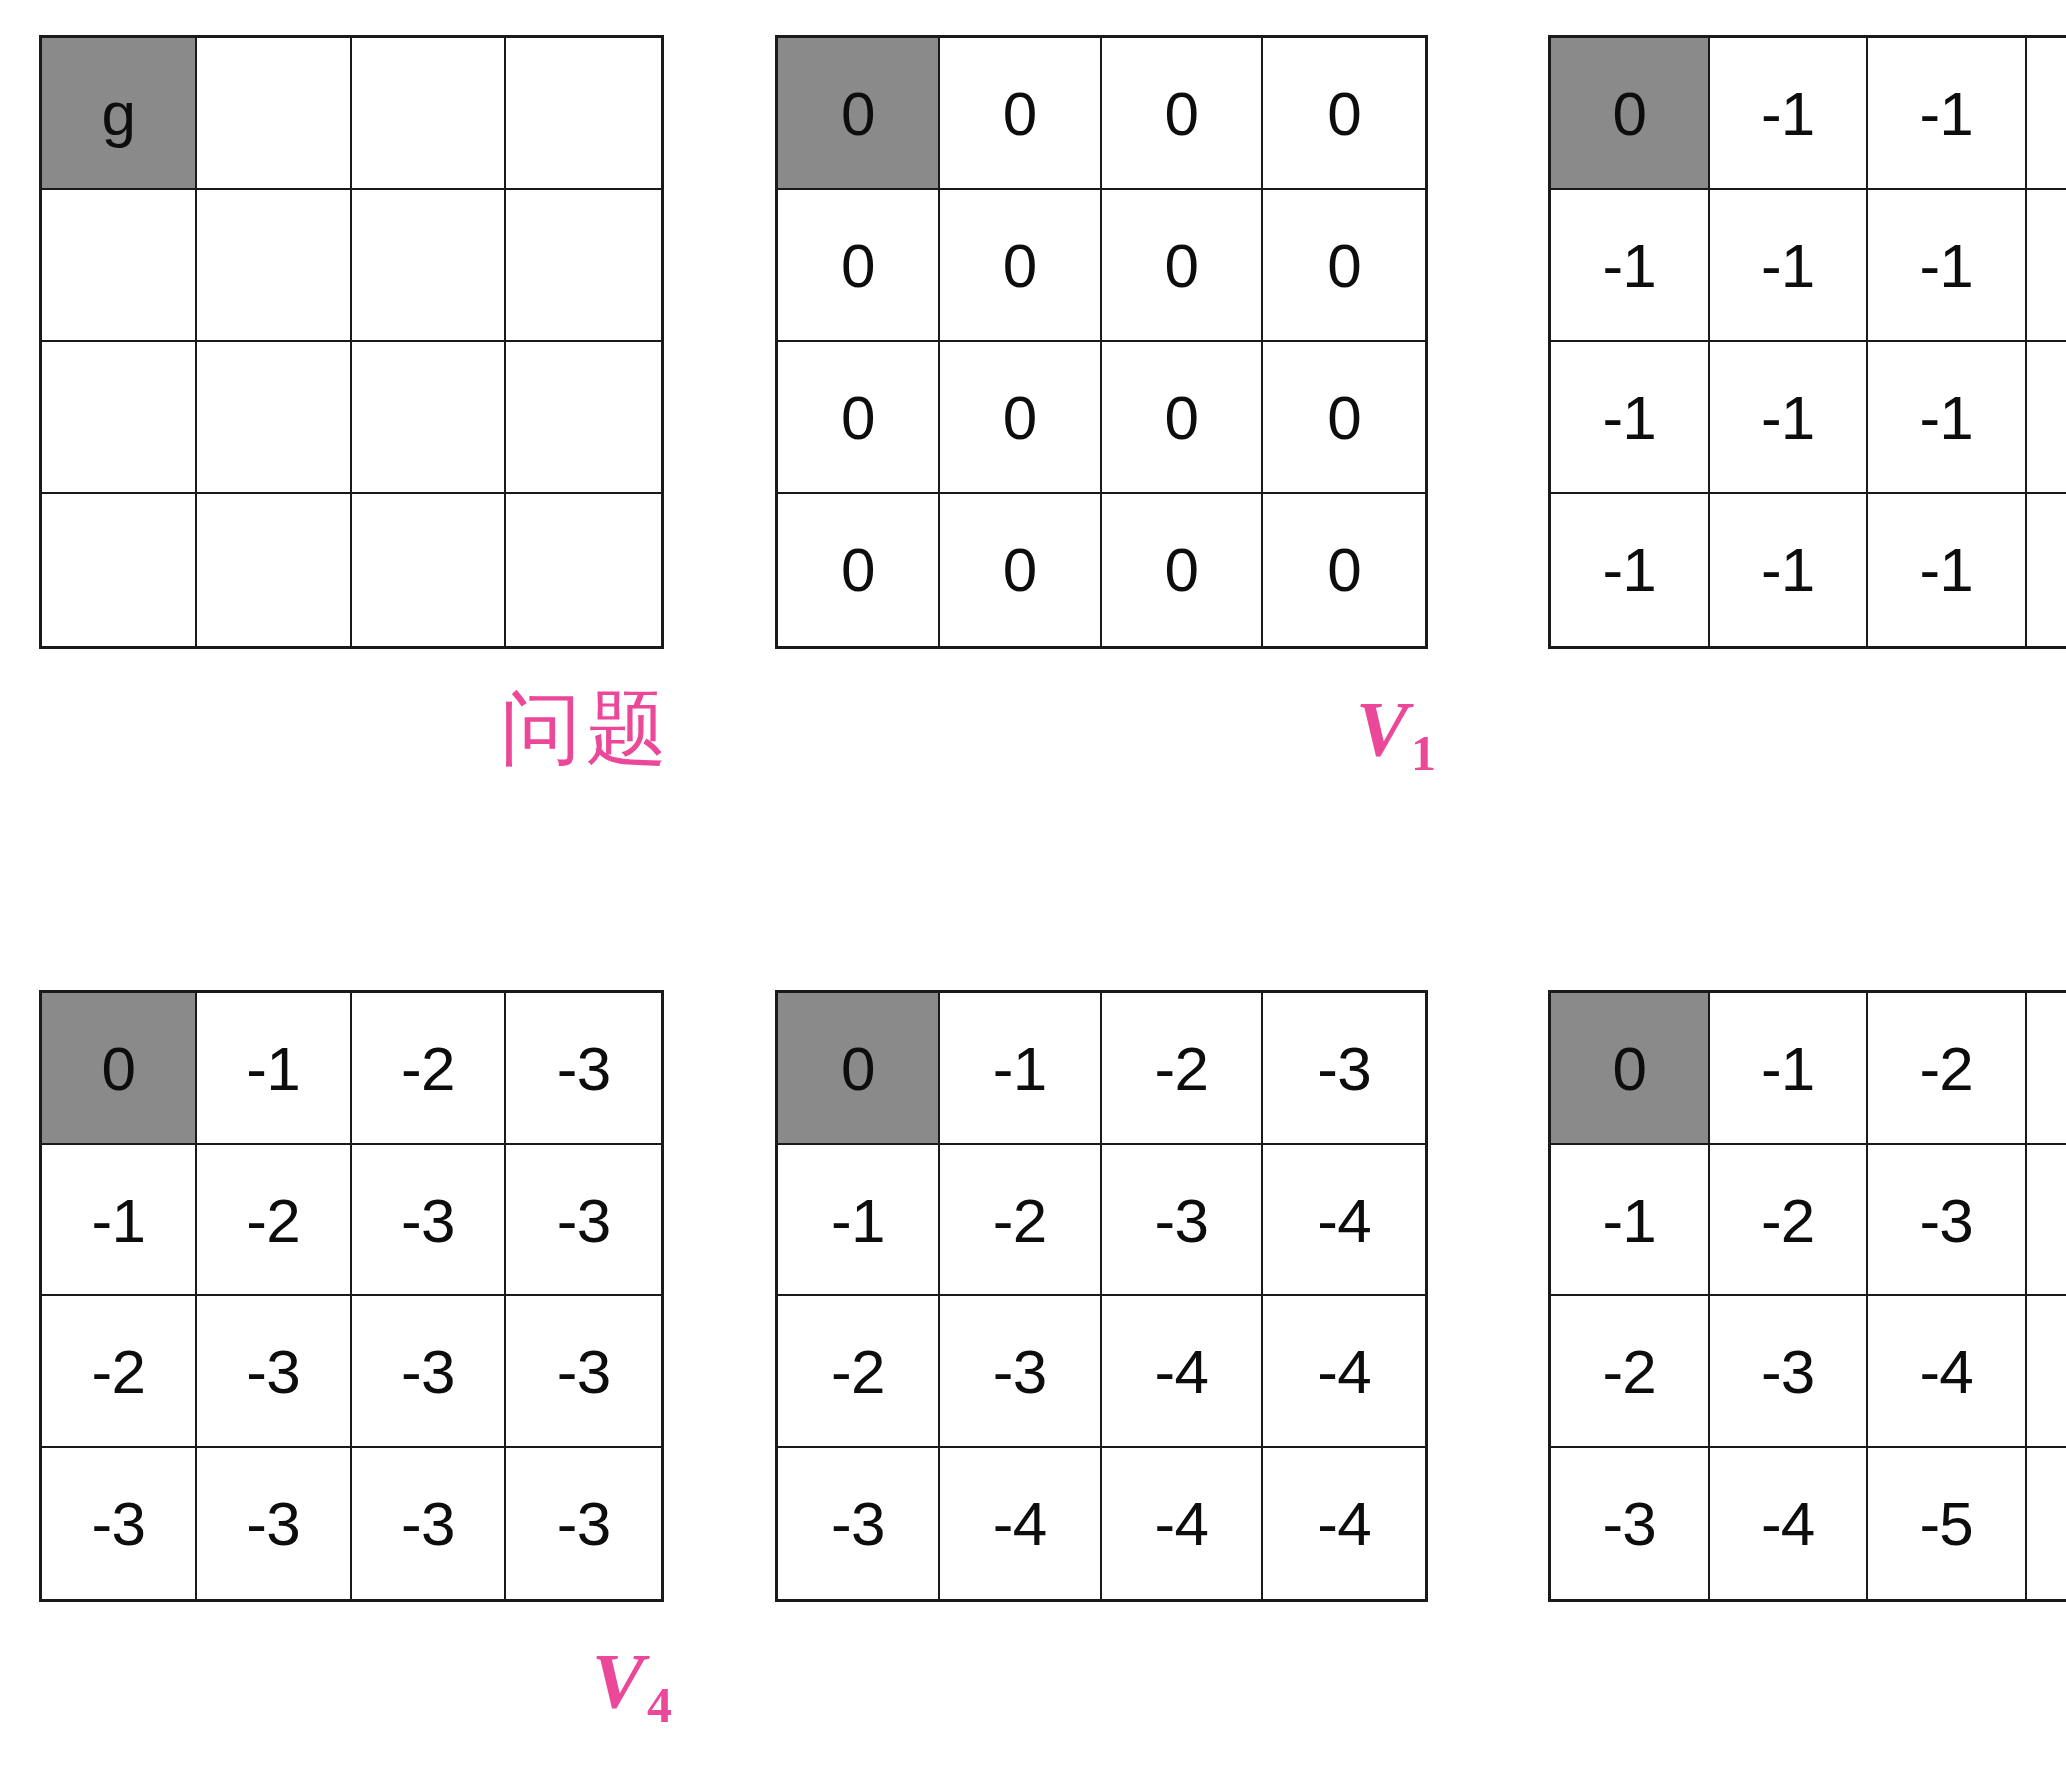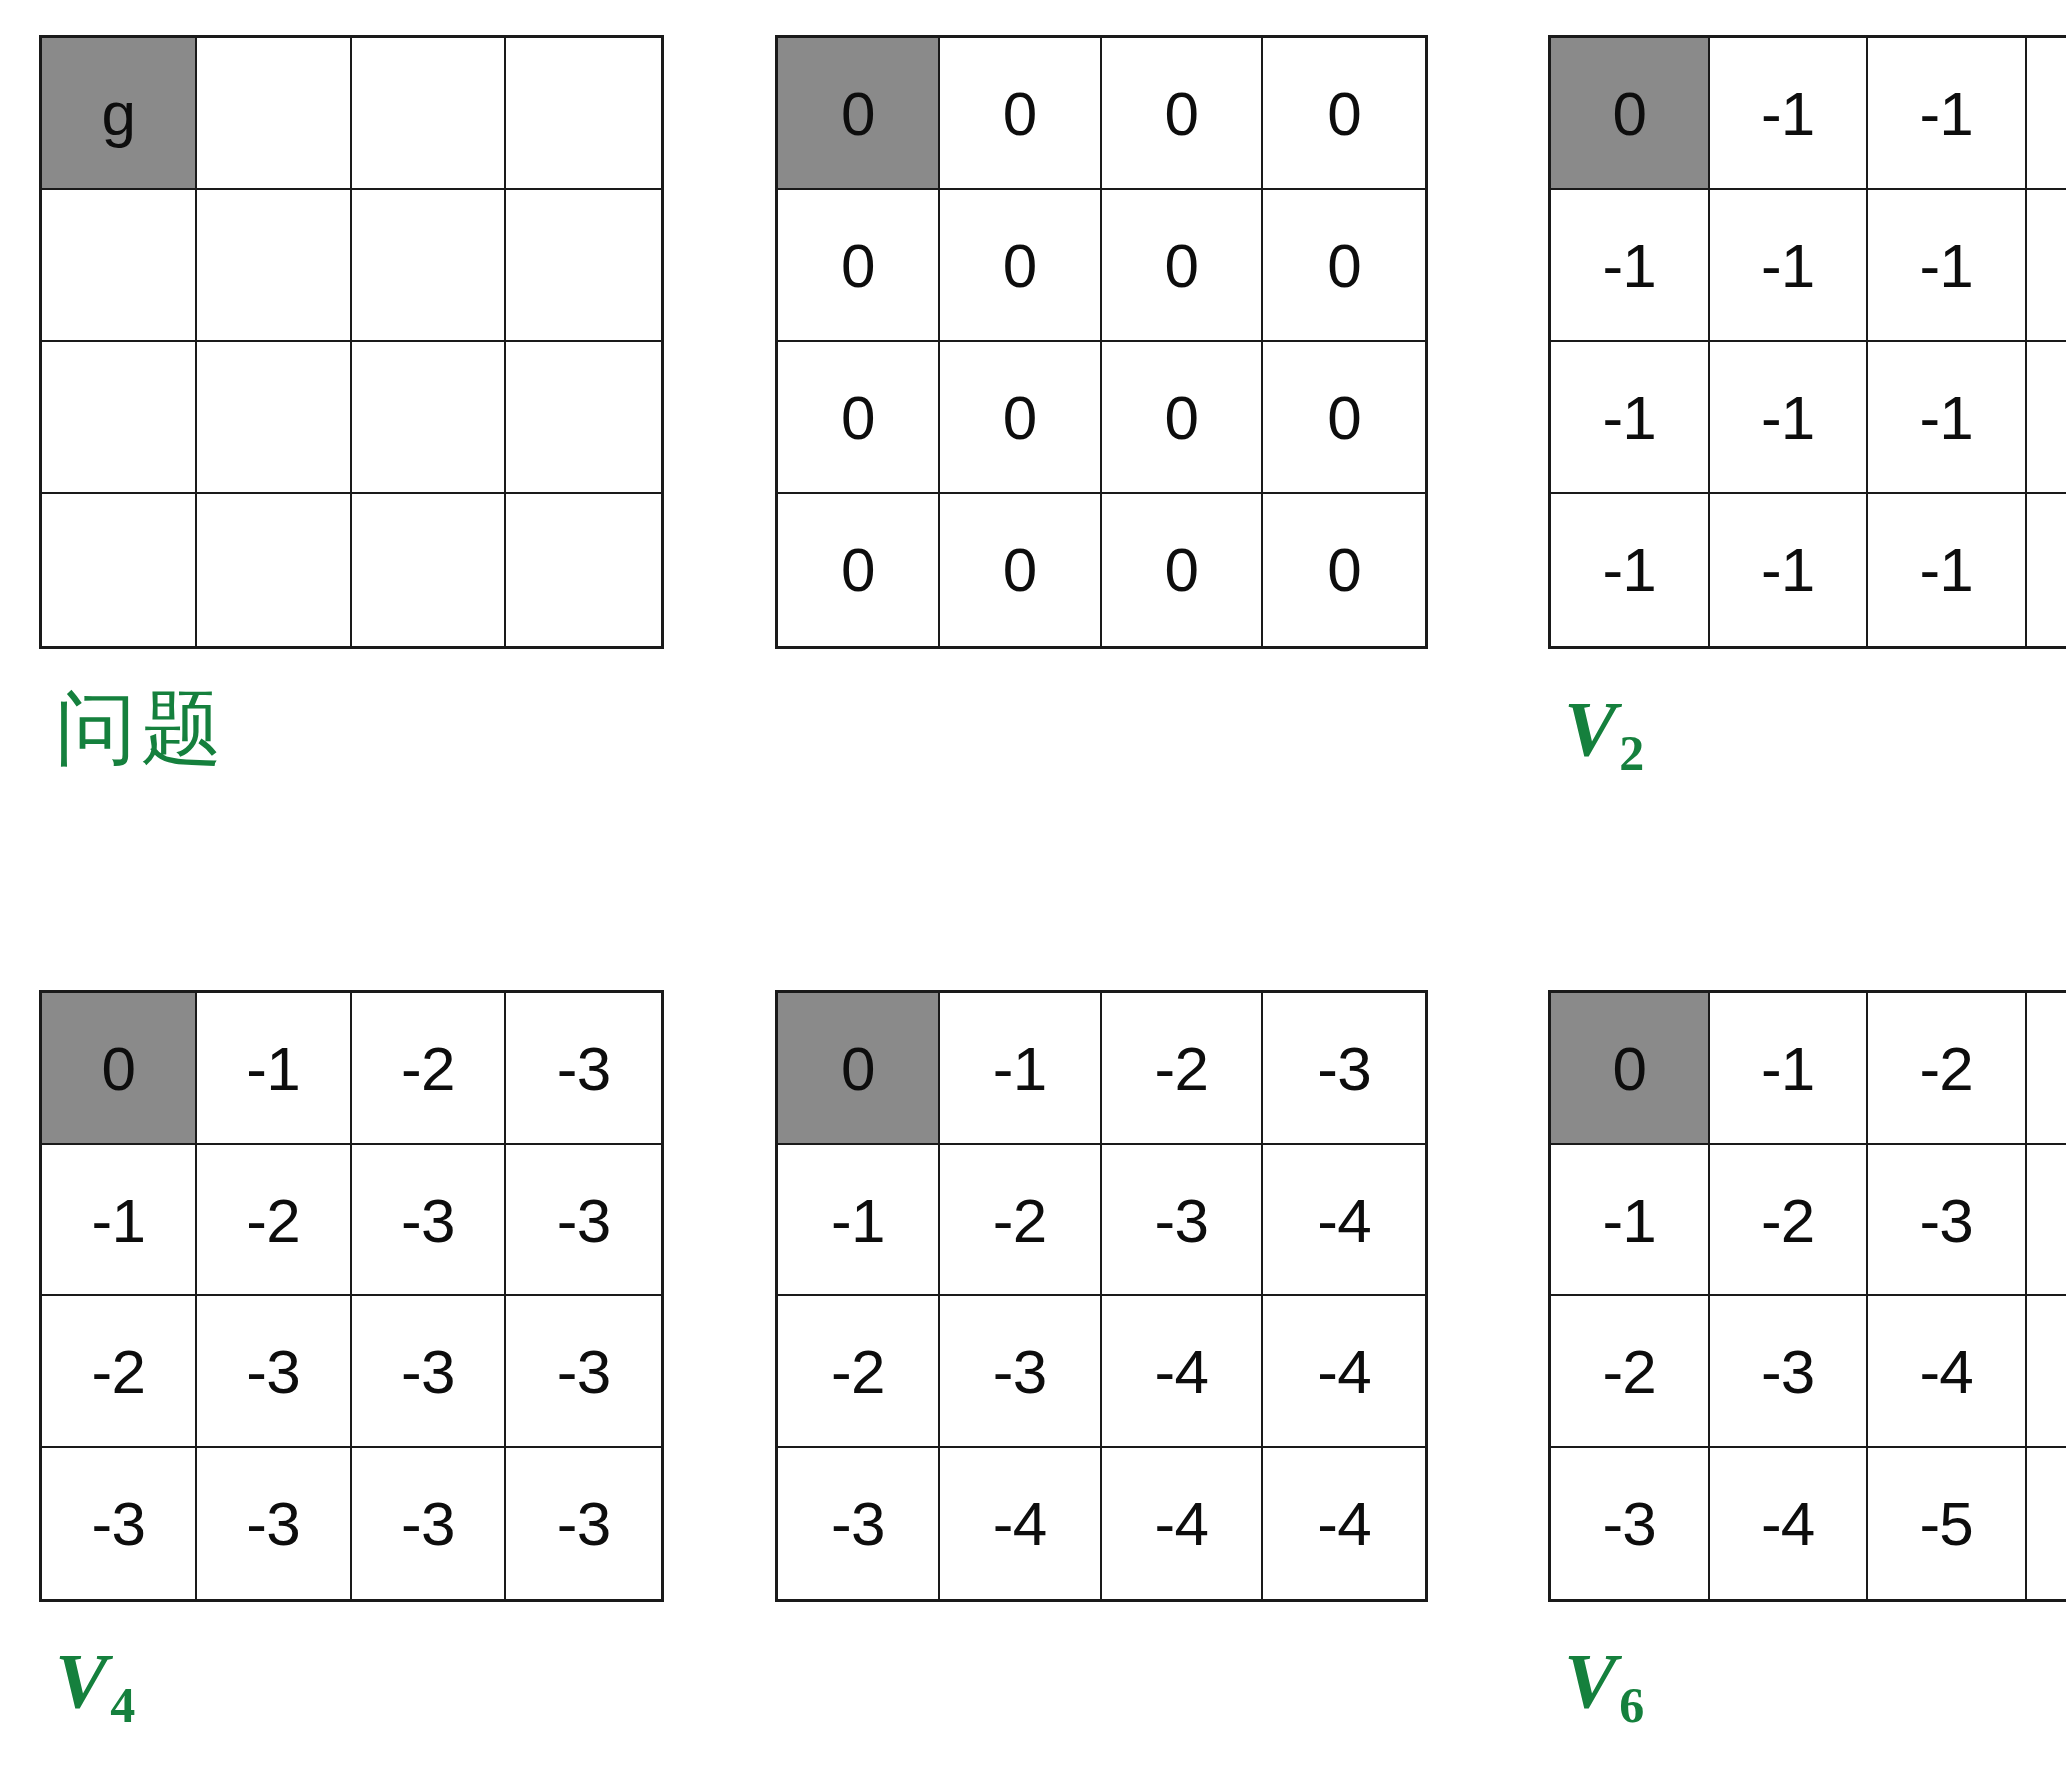--- a/index.html
+++ b/index.html
@@ -59,24 +59,24 @@
     line-height: 1;
     color: #0d0d0d;
     font-weight: 400;
     letter-spacing: -0.8px;
     white-space: nowrap;
   }
 
   
   .caption {
     position: absolute;
-    left: 16px;
+    left: 8px;
     width: 100%;
-    text-align: left;
-    color: #15803d;
+    text-align: right;
+    color: #ec4899;
     white-space: nowrap;
   }
   .caption .vsym {
     font-family: "Liberation Serif", serif;
     font-style: italic;
     font-weight: bold;
     font-size: 79px;
     line-height: 1;
   }
   .caption .vsub {
@@ -197,20 +197,21 @@
         <div class="cell r3" style="border-right-color: rgb(26, 26, 26); border-bottom-color: rgb(26, 26, 26);">
           <span class="val" style="color: rgb(13, 13, 13); margin-top: 45px;">0</span>
         </div>
         <div class="cell r3" style="border-right-color: rgb(26, 26, 26); border-bottom-color: rgb(26, 26, 26);">
           <span class="val" style="color: rgb(13, 13, 13); margin-top: 45px;">0</span>
         </div>
         <div class="cell c3 r3" style="border-right-color: rgb(26, 26, 26); border-bottom-color: rgb(26, 26, 26);">
           <span class="val" style="color: rgb(13, 13, 13); margin-top: 45px;">0</span>
         </div>
       </div>
+      <div class="caption" style="top: 654px;"><span class="vsym">V</span><span class="vsub">1</span></div>
     </div>
     <div class="panel" style="left: 1548px; top: 35px; width: 640px;">
       <div class="grid" style="width: 640px; height: 614px; border-color: rgb(26, 26, 26);">
         <div class="cell shaded" style="background: rgb(138, 138, 138); border-right-color: rgb(26, 26, 26); border-bottom-color: rgb(26, 26, 26);">
           <span class="val" style="color: rgb(13, 13, 13); margin-top: 45px;">0</span>
         </div>
         <div class="cell" style="border-right-color: rgb(26, 26, 26); border-bottom-color: rgb(26, 26, 26);">
           <span class="val" style="color: rgb(13, 13, 13); margin-top: 45px;">-1</span>
         </div>
         <div class="cell" style="border-right-color: rgb(26, 26, 26); border-bottom-color: rgb(26, 26, 26);">

